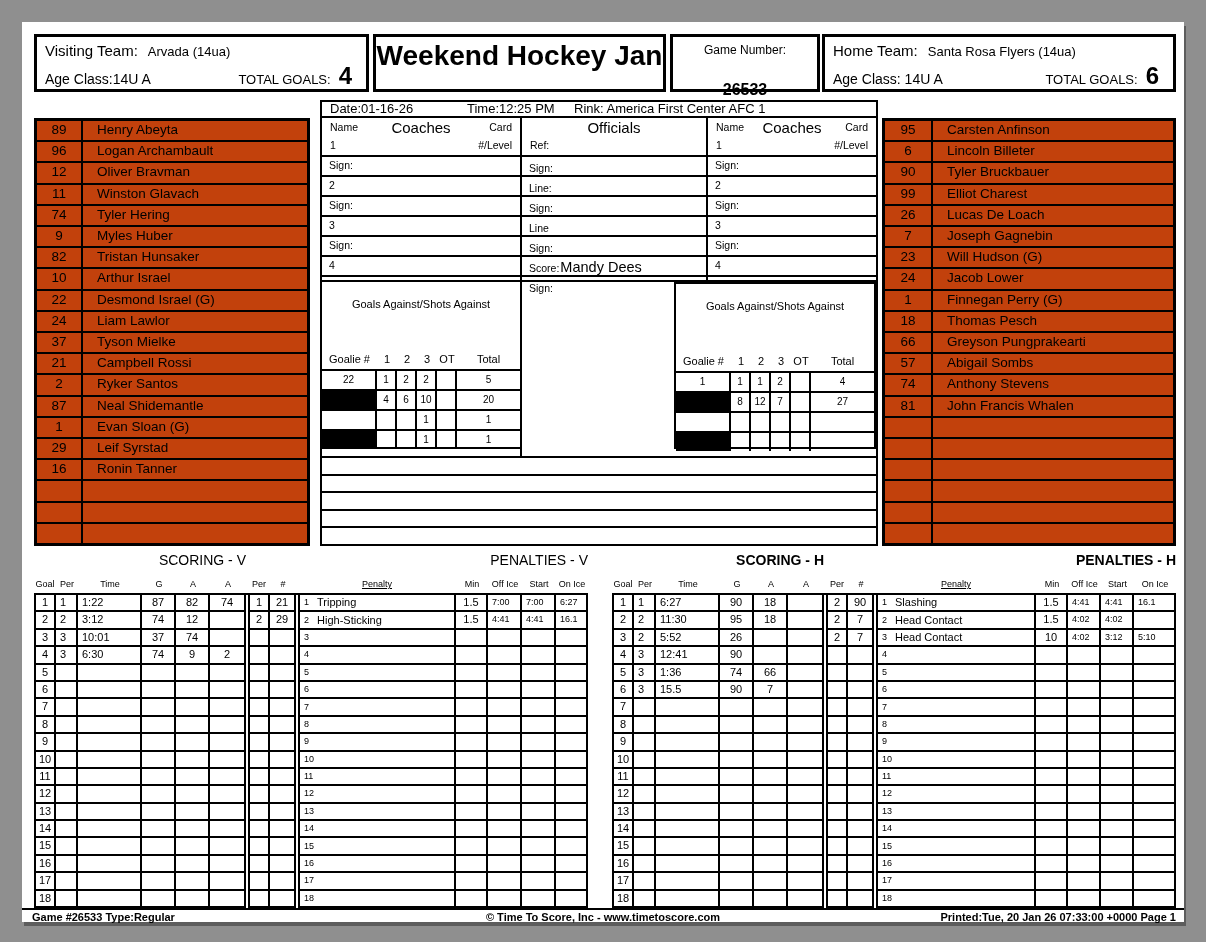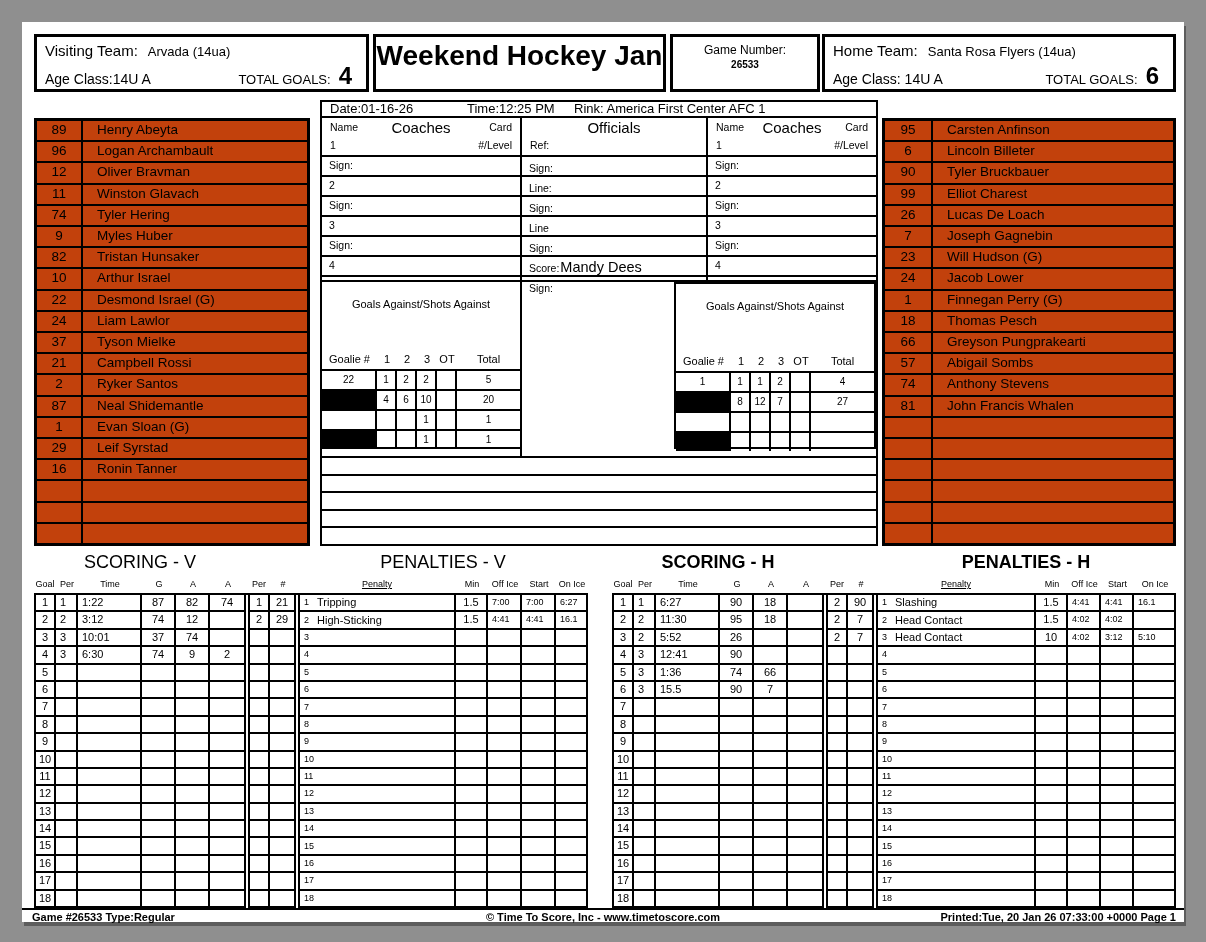--- a/index.html
+++ b/index.html
@@ -16,21 +16,21 @@
   .tline1{display:flex;align-items:baseline;gap:10px;margin-bottom:5px;}
   .tline2{display:flex;align-items:baseline;justify-content:space-between;}
   .lbl-lg{font-size:15px;}
   .val-md{font-size:13px;}
   .lbl-sm{font-size:14px;}
   .tgwrap{display:flex;align-items:baseline;gap:8px;margin-right:6px;}
   .lbl-md{font-size:13px;}
   .big-goal{font-size:24px;font-weight:bold;line-height:1;}
   .sheet-title{font-size:28px;font-weight:bold;padding-top:3px;}
   .game-label{font-size:12px;padding-top:6px;}
-  .game-num{font-size:10px;font-weight:bold;margin-top:2px;}
+  .game-num{font-size:16px;font-weight:bold;margin-top:24px;}
 
   
   .datebar{position:absolute;left:298px;top:78px;width:558px;height:18px;border:2px solid #000;box-sizing:border-box;font-size:13px;}
   .datebar span{position:absolute;top:0;line-height:14px;white-space:nowrap;}
   .db-date{left:8px;} .db-time{left:145px;} .db-rink{left:252px;}
 
   
   .roster{position:absolute;top:96px;height:428px;border:3px solid #000;box-sizing:border-box;display:flex;flex-direction:column;background:#c2410c;}
   .roster-v{left:12px;width:276px;}
   .roster-h{left:860px;width:294px;}
@@ -81,21 +81,21 @@
   .blankrows{position:absolute;top:340px;left:0;width:558px;height:90px;box-sizing:border-box;border:2px solid #000;display:flex;flex-direction:column;}
   .blankrow{flex:1;border-top:2px solid #000;box-sizing:border-box;}
   .blankrow:first-child{border-top:none;}
 
   
   .bottom{position:absolute;left:0;top:530px;width:1162px;height:356px;}
   .half{position:absolute;top:0;}
   .half-v{left:12px;width:554px;}
   .half-h{left:590px;width:564px;}
   .sec-titles{position:relative;height:18px;}
-  .sec-title{position:absolute;top:0;text-align:center;font-size:18px;white-space:nowrap;}
+  .sec-title{position:absolute;top:0;text-align:right;font-size:14px;white-space:nowrap;}
   .t-scoring{left:0;width:212px;}
   .t-pen{left:264px;width:290px;}
   .half-h .t-pen{width:300px;}
   .half-h .sec-title{font-weight:bold;}
   .sec-heads{position:relative;height:23px;font-size:9px;}
   .sec-heads span{position:absolute;bottom:4px;text-align:center;white-space:nowrap;}
   .hd-goal{left:0;width:22px;} .hd-per{left:22px;width:22px;} .hd-time{left:44px;width:64px;}
   .hd-g{left:108px;width:34px;} .hd-a1{left:142px;width:34px;} .hd-a2{left:176px;width:36px;}
   .hd-pper{left:214px;width:22px;} .hd-pnum{left:236px;width:26px;}
   .hd-pen{left:264px;width:158px;text-decoration:underline;} .hd-min{left:422px;width:32px;} .hd-off{left:454px;width:34px;}

